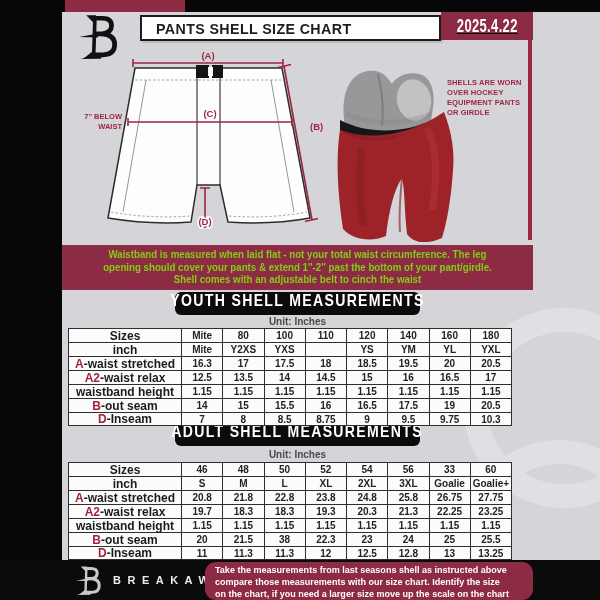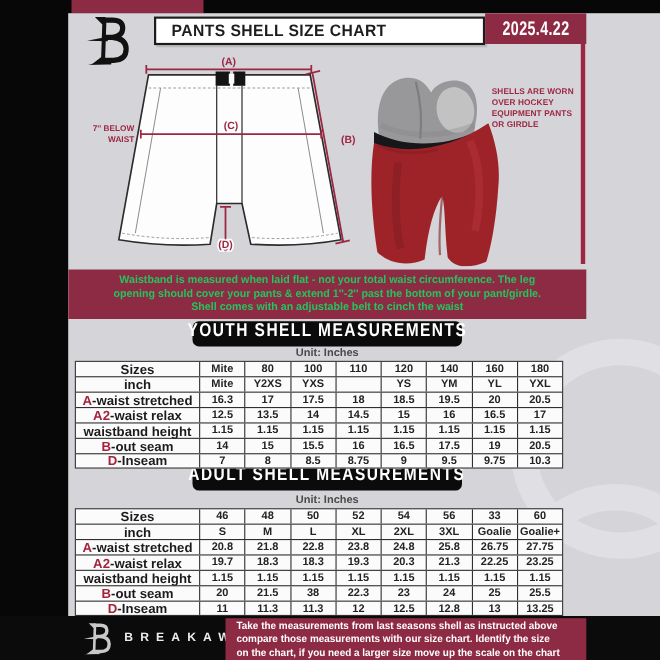--- a/index.html
+++ b/index.html
@@ -12,31 +12,31 @@
 
   .brand-mark{position:absolute;left:14px;top:1px;width:46px;height:46px;}
 
   .title-box{position:absolute;left:78px;top:3px;width:301px;height:26px;background:#fff;
     border:2px solid #1c1c1c;display:flex;align-items:center;padding-left:14px;
     box-shadow:2px 2px 0 rgba(0,0,0,.12);}
   .title-box span{font-size:15px;font-weight:700;color:#1d1d1d;letter-spacing:.4px;
     transform:scaleX(.95);transform-origin:left center;white-space:nowrap;}
 
   .date-box{position:absolute;left:379px;top:0;width:92px;height:28px;background:var(--maroon);
-    display:flex;align-items:center;justify-content:center;}
+    display:flex;align-items:center;justify-content:center;text-decoration:underline;}
   .date-box span{color:#fff;font-size:18px;font-weight:700;transform:scaleX(.72);white-space:nowrap;letter-spacing:.5px;}
 
   .diagram{position:absolute;left:0;top:28px;width:471px;height:217px;}
   .diagram svg{position:absolute;}
   .photo-note{position:absolute;left:385px;top:38px;width:84px;color:var(--line);
     font-size:7.5px;font-weight:700;line-height:10px;letter-spacing:.1px;}
   .edge-line{position:absolute;left:466px;top:0;width:4px;height:200px;background:var(--line);}
 
   .info-banner{position:absolute;left:0;top:233px;width:471px;height:45px;background:var(--maroon);
-    color:#22c55e;text-align:center;padding-top:4px;}
+    color:#84cc16;text-align:center;padding-top:4px;}
   .info-banner div{font-size:10px;font-weight:700;line-height:12.6px;transform:scaleX(.97);transform-origin:center;white-space:nowrap;}
 
   .section-banner{position:absolute;left:113px;width:245px;height:23px;background:#0b0b0b;border-radius:6px;
     display:flex;justify-content:center;}
   .section-banner span{color:#fff;font-size:16px;font-weight:700;letter-spacing:1.5px;transform:scale(.88,1.05);white-space:nowrap;}
   .unit-label{position:absolute;left:0;width:471px;text-align:center;color:#4a4a4a;font-size:10px;font-weight:700;}
 
   .ring{position:absolute;border:24px solid #e0e0e4;border-radius:50%;}
 
   .meas-table{position:absolute;left:6px;width:444px;background:#fbfbfc;z-index:2;
@@ -46,21 +46,21 @@
   .t-label{width:112px;display:flex;align-items:center;justify-content:center;
     font-size:12px;font-weight:700;color:#1b1b1b;white-space:pre;}
   .t-label .pfx{color:var(--accent);}
   .t-cell{flex:1;border-left:1.2px solid #2f2f2f;display:flex;align-items:center;justify-content:center;
     font-size:10px;font-weight:700;color:#232323;}
 
   .footer{position:absolute;left:0;top:560px;width:600px;height:40px;background:#0b0b0b;}
   .footer-logo{position:absolute;left:74px;top:5px;width:30px;height:30px;}
   .footer-brand{position:absolute;left:113px;top:14px;color:#ececec;font-size:11px;font-weight:700;letter-spacing:6.5px;white-space:nowrap;}
   .footer-note{position:absolute;left:205px;top:2px;width:328px;height:38px;background:var(--maroon);
-    padding:2px 0 0 10px;}
+    padding:2px 0 0 10px;border-radius:11px;}
   .footer-note div{color:#fff;font-size:9.5px;font-weight:700;line-height:11.8px;transform:scaleX(.95);transform-origin:left center;white-space:nowrap;}
 </style>
 </head>
 <body>
 
 <div id="canvas">
 
   <div class="top-strip"></div>
 
   <div class="content">

